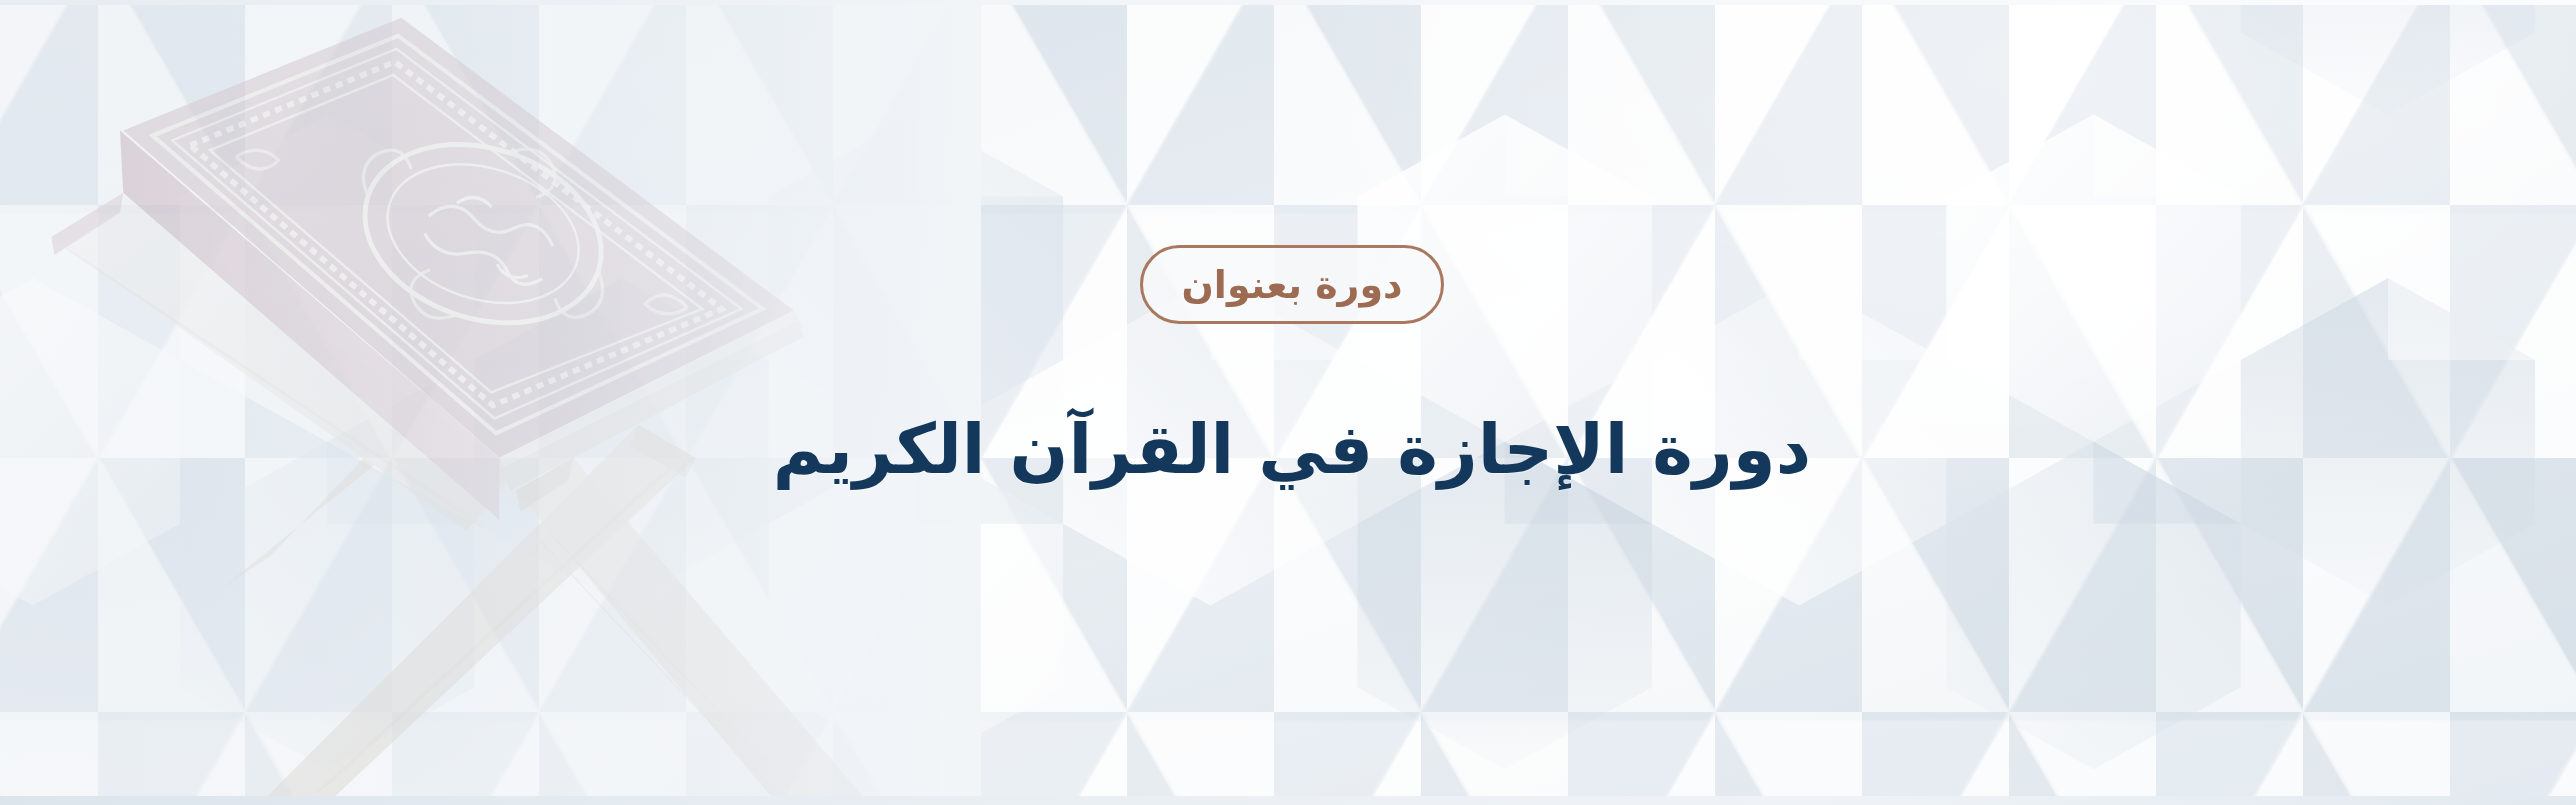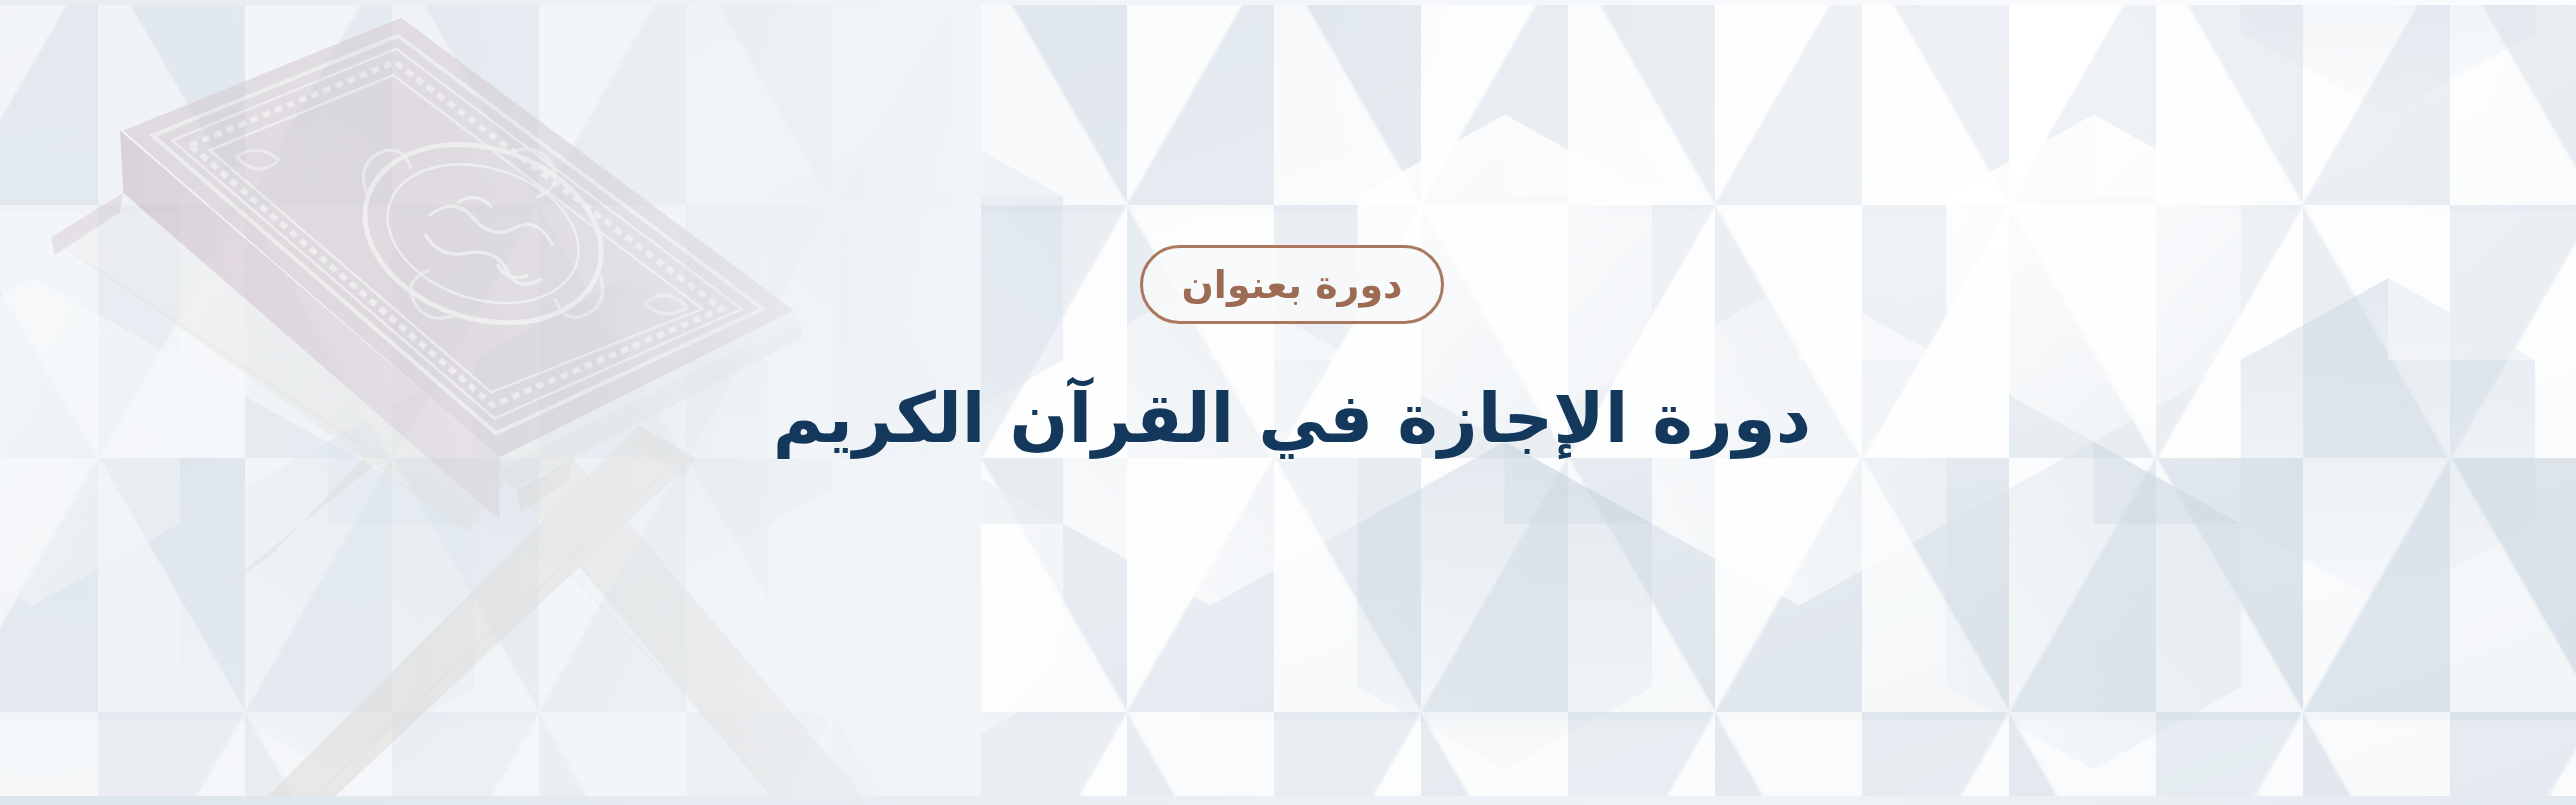--- a/index.html
+++ b/index.html
@@ -129,21 +129,21 @@
     background: rgba(248,249,250,.80);
     color: #9c6b51;
     font-size: 38px;
     font-weight: 700;
     letter-spacing: 0;
     line-height: 1;
     white-space: nowrap;
   }
 
   .title {
-    margin-top: 54px;
+    margin-top: 85px;
     color: #13385c;
     font-size: 69px;
     font-weight: 700;
     line-height: 1.18;
     white-space: nowrap;
     text-shadow: 0 0.8px 0.8px rgba(255,255,255,.55);
   }
 
   
   .bottom-edge {

